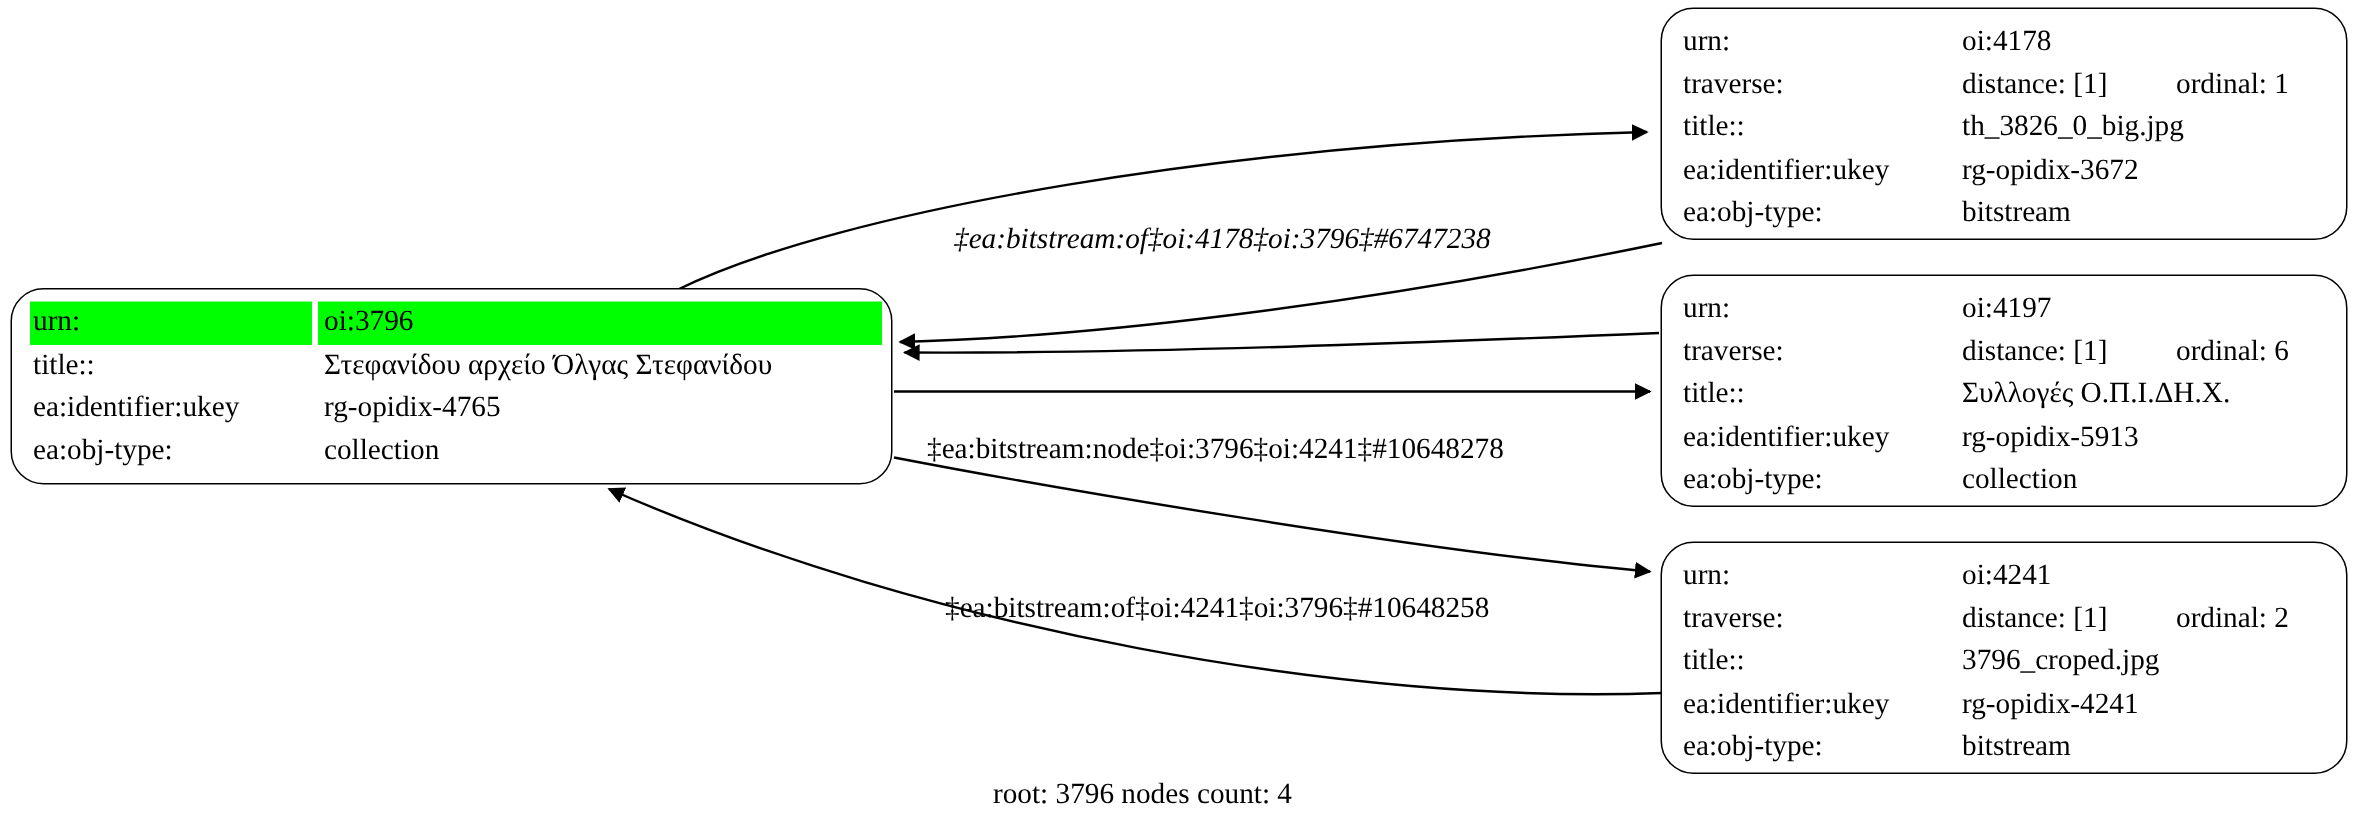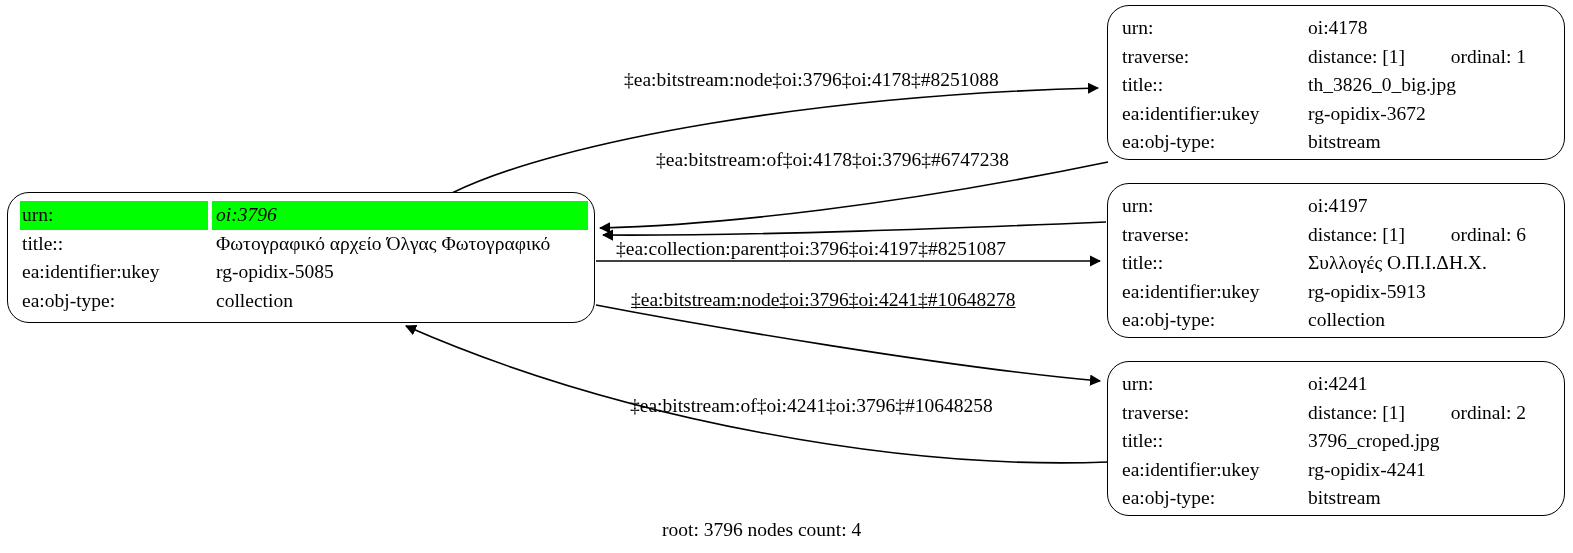--- a/index.html
+++ b/index.html
@@ -124,32 +124,32 @@
   </svg>
 
   <div class="node" id="node-3796" style="left:7px; top:192px; width:588px; height:131px;">
     <table>
       <tbody>
           <tr class="hl">
         <td class="key">
           <span class="cellfill" style="left:-2px; right:8px; background:#00FF00;"></span>
           <span class="txt">urn:</span>
         </td>
-        <td class="val" style="position:relative;font-style:italic;">
+        <td class="val" style="position:relative;">
           <span class="cellfill" style="left:-4px; right:-6px; background:#00FF00;"></span>
           <span class="txt">oi:3796</span>
         </td>
       </tr>
       <tr>
         <td class="key">title::</td>
-        <td class="val">Φωτογραφικό αρχείο Όλγας Φωτογραφικό</td>
-      </tr>
-      <tr>
-        <td class="key">ea:identifier:ukey</td>
-        <td class="val">rg-opidix-5085</td>
+        <td class="val">Στεφανίδου αρχείο Όλγας Στεφανίδου</td>
+      </tr>
+      <tr>
+        <td class="key">ea:identifier:ukey</td>
+        <td class="val">rg-opidix-4765</td>
       </tr>
       <tr>
         <td class="key">ea:obj-type:</td>
         <td class="val">collection</td>
       </tr>
     </tbody>
       </table>
   </div>
 
   <div class="node rnode" id="node-4178" style="left:1107px; top:5px; width:458px; height:155px;">
@@ -238,25 +238,23 @@
         <td class="val">rg-opidix-4241</td>
       </tr>
       <tr>
         <td class="key">ea:obj-type:</td>
         <td class="val">bitstream</td>
       </tr>
     </tbody>
       </table>
   </div>
 
-  <div class="edge-label" style="left:624px; top:69px;">‡ea:bitstream:node‡oi:3796‡oi:4178‡#8251088</div>
-
-  <div class="edge-label" style="left:656px; top:149px;">‡ea:bitstream:of‡oi:4178‡oi:3796‡#6747238</div>
-
-  <div class="edge-label" style="left:616px; top:238px;">‡ea:collection:parent‡oi:3796‡oi:4197‡#8251087</div>
-
-  <div class="edge-label" style="left:631px; top:289px;text-decoration:underline;">‡ea:bitstream:node‡oi:3796‡oi:4241‡#10648278</div>
+
+  <div class="edge-label" style="left:636px; top:149px;font-style:italic;">‡ea:bitstream:of‡oi:4178‡oi:3796‡#6747238</div>
+
+
+  <div class="edge-label" style="left:618px; top:289px;">‡ea:bitstream:node‡oi:3796‡oi:4241‡#10648278</div>
 
   <div class="edge-label" style="left:630px; top:395px;text-align:center;">‡ea:bitstream:of‡oi:4241‡oi:3796‡#10648258</div>
 
   <div class="caption" style="left:662px; top:519px;">root: 3796 nodes count: 4</div>
 
 </div>
 
 </body></html>

